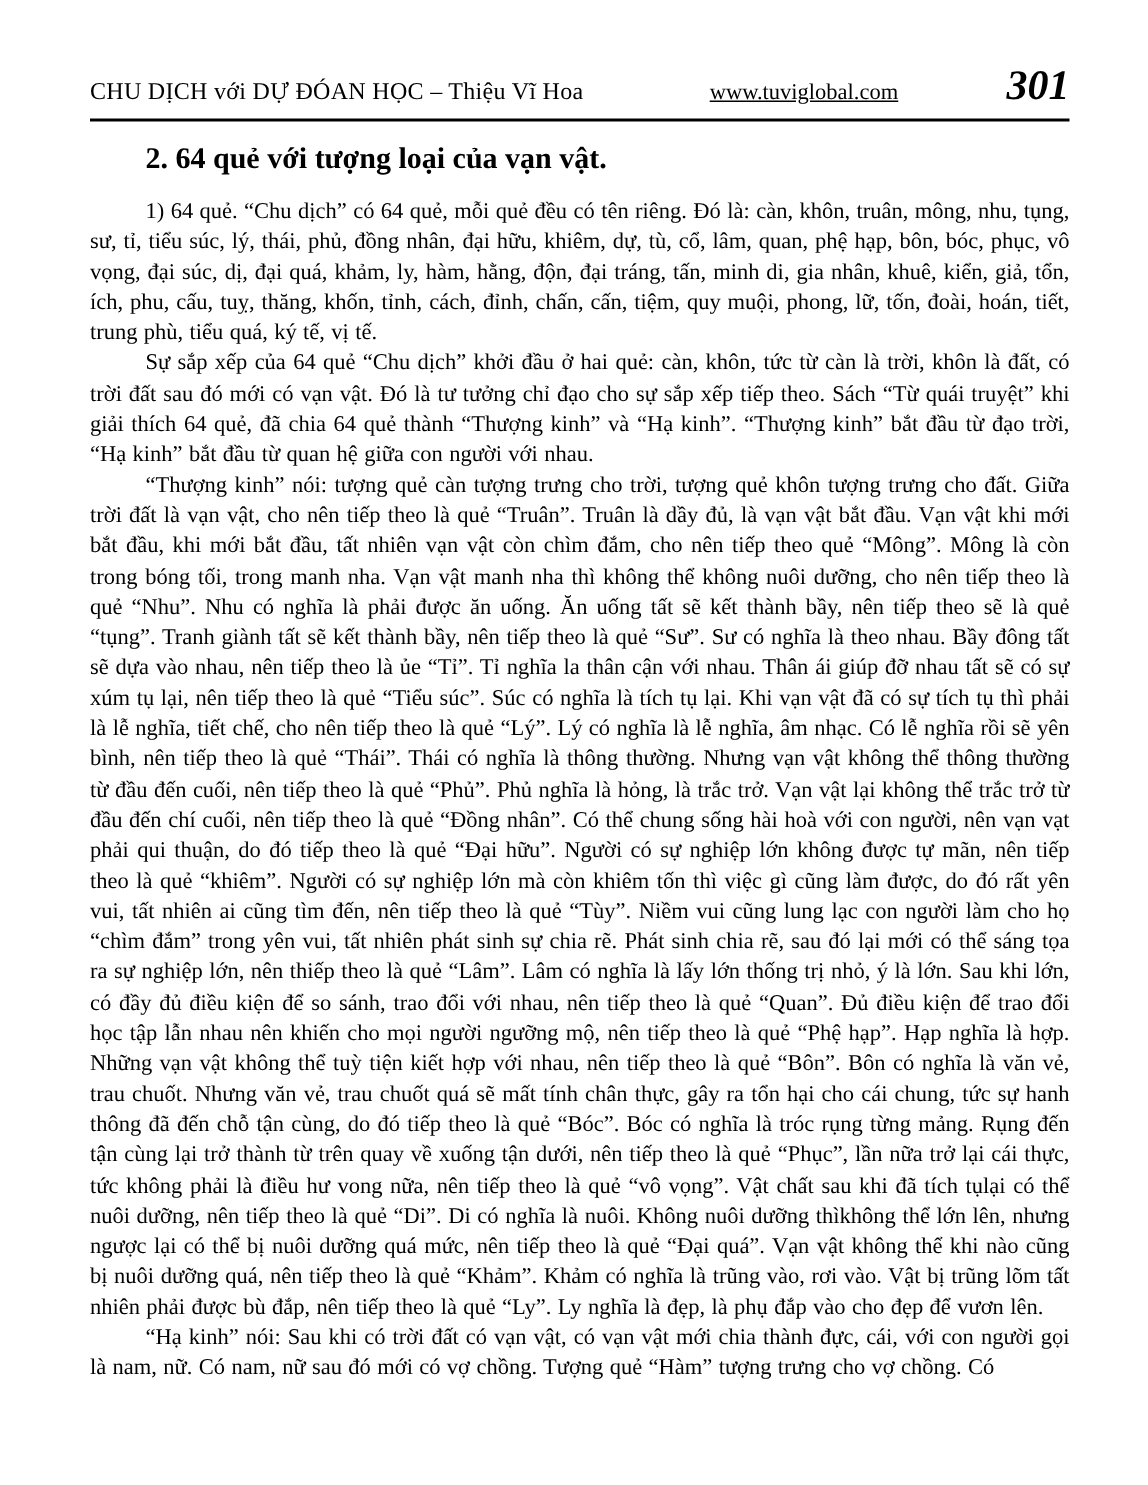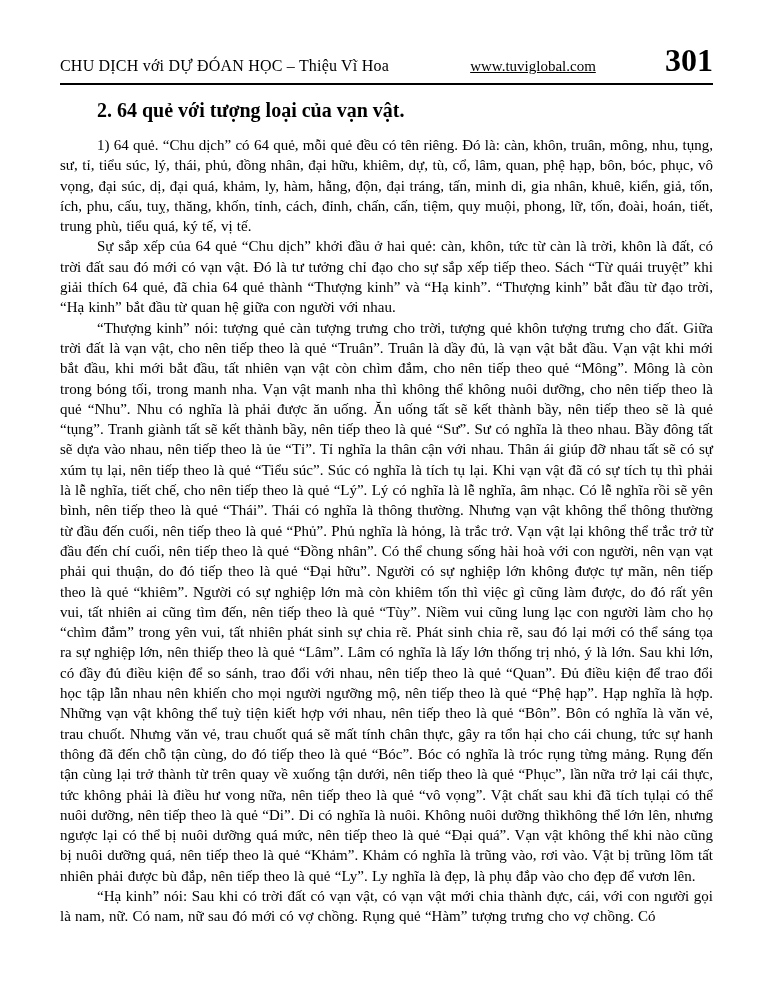--- a/index.html
+++ b/index.html
@@ -28,24 +28,25 @@
     white-space: nowrap;
   }
   .site-url {
     font-size: 15px;
     text-decoration: underline;
     white-space: nowrap;
     margin-left: 60px;
     margin-right: 48px;
   }
   .page-number {
-    font-size: 32px;
+    font-size: 28px;
     font-weight: bold;
     line-height: 1;
     white-space: nowrap;
+    font-style: italic;
   }
   .header-rule {
     border: none;
     border-top: 2px solid #000;
     margin: 7px 0 0 0;
   }
   .section-heading {
     font-size: 20px;
     font-weight: bold;
     margin: 14px 0 13px 0;
@@ -76,16 +77,16 @@
 
   <div class="section-heading">2. 64 quẻ với tượng loại của vạn vật.</div>
 
   <div class="body-text">
     <p><span class="lead">1) 64 quẻ.</span><span> “Chu dịch” có 64 quẻ, mỗi quẻ đều có tên riêng. Đó là: càn, khôn, truân, mông, nhu, tụng, sư, tỉ, tiểu súc, lý, thái, phủ, đồng nhân, đại hữu, khiêm, dự, tù, cổ, lâm, quan, phệ hạp, bôn, bóc, phục, vô vọng, đại súc, dị, đại quá, khảm, ly, hàm, hằng, độn, đại tráng, tấn, minh di, gia nhân, khuê, kiển, giả, tổn, ích, phu, cấu, tuỵ, thăng, khốn, tỉnh, cách, đỉnh, chấn, cấn, tiệm, quy muội, phong, lữ, tốn, đoài, hoán, tiết, trung phù, tiểu quá, ký tế, vị tế.</span></p>
 
     <p><span>Sự sắp xếp của 64 quẻ “Chu dịch” khởi đầu ở hai quẻ: càn, khôn, tức từ càn là trời, khôn là đất, có trời đất sau đó mới có vạn vật. Đó là tư tưởng chỉ đạo cho sự sắp xếp tiếp theo. Sách “Từ quái truyệt” khi giải thích 64 quẻ, đã chia 64 quẻ thành “Thượng kinh” và “Hạ kinh”. “Thượng kinh” bắt đầu từ đạo trời, “Hạ kinh” bắt đầu từ quan hệ giữa con người với nhau.</span></p>
 
     <p><span>“Thượng kinh” nói: tượng quẻ càn tượng trưng cho trời, tượng quẻ khôn tượng trưng cho đất. Giữa trời đất là vạn vật, cho nên tiếp theo là quẻ “Truân”. Truân là dầy đủ, là vạn vật bắt đầu. Vạn vật khi mới bắt đầu, khi mới bắt đầu, tất nhiên vạn vật còn chìm đắm, cho nên tiếp theo quẻ “Mông”. Mông là còn trong bóng tối, trong manh nha. Vạn vật manh nha thì không thể không nuôi dưỡng, cho nên tiếp theo là quẻ “Nhu”. Nhu có nghĩa là phải được ăn uống. Ăn uống tất sẽ kết thành bầy, nên tiếp theo sẽ là quẻ “tụng”. Tranh giành tất sẽ kết thành bầy, nên tiếp theo là quẻ “Sư”. Sư có nghĩa là theo nhau. Bầy đông tất sẽ dựa vào nhau, nên tiếp theo là ủe “Tỉ”. Tỉ nghĩa la thân cận với nhau. Thân ái giúp đỡ nhau tất sẽ có sự xúm tụ lại, nên tiếp theo là quẻ “Tiểu súc”. Súc có nghĩa là tích tụ lại. Khi vạn vật đã có sự tích tụ thì phải là lễ nghĩa, tiết chế, cho nên tiếp theo là quẻ “Lý”. Lý có nghĩa là lễ nghĩa, âm nhạc. Có lễ nghĩa rồi sẽ yên bình, nên tiếp theo là quẻ “Thái”. Thái có nghĩa là thông thường. Nhưng vạn vật không thể thông thường từ đầu đến cuối, nên tiếp theo là quẻ “Phủ”. Phủ nghĩa là hỏng, là trắc trở. Vạn vật lại không thể trắc trở từ đầu đến chí cuối, nên tiếp theo là quẻ “Đồng nhân”. Có thể chung sống hài hoà với con người, nên vạn vạt phải qui thuận, do đó tiếp theo là quẻ “Đại hữu”. Người có sự nghiệp lớn không được tự mãn, nên tiếp theo là quẻ “khiêm”. Người có sự nghiệp lớn mà còn khiêm tốn thì việc gì cũng làm được, do đó rất yên vui, tất nhiên ai cũng tìm đến, nên tiếp theo là quẻ “Tùy”. Niềm vui cũng lung lạc con người làm cho họ “chìm đắm” trong yên vui, tất nhiên phát sinh sự chia rẽ. Phát sinh chia rẽ, sau đó lại mới có thể sáng tọa ra sự nghiệp lớn, nên thiếp theo là quẻ “Lâm”. Lâm có nghĩa là lấy lớn thống trị nhỏ, ý là lớn. Sau khi lớn, có đầy đủ điều kiện để so sánh, trao đổi với nhau, nên tiếp theo là quẻ “Quan”. Đủ điều kiện để trao đổi học tập lẫn nhau nên khiến cho mọi người ngưỡng mộ, nên tiếp theo là quẻ “Phệ hạp”. Hạp nghĩa là hợp. Những vạn vật không thể tuỳ tiện kiết hợp với nhau, nên tiếp theo là quẻ “Bôn”. Bôn có nghĩa là văn vẻ, trau chuốt. Nhưng văn vẻ, trau chuốt quá sẽ mất tính chân thực, gây ra tổn hại cho cái chung, tức sự  hanh thông đã đến chỗ tận cùng, do đó tiếp theo là quẻ “Bóc”. Bóc có nghĩa là tróc rụng từng mảng. Rụng đến tận cùng lại trở thành từ trên quay về xuống tận dưới, nên tiếp theo là quẻ “Phục”, lần nữa trở lại cái thực, tức không phải là điều hư vong nữa, nên tiếp theo là quẻ “vô vọng”. Vật chất sau khi đã tích tụlại có thể nuôi dưỡng, nên tiếp theo là quẻ “Di”. Di có nghĩa là nuôi. Không nuôi dưỡng thìkhông thể lớn lên, nhưng ngược lại có thể bị nuôi dưỡng quá mức, nên tiếp theo là quẻ “Đại quá”. Vạn vật không thể khi nào cũng bị nuôi dưỡng quá, nên tiếp theo là quẻ “Khảm”. Khảm có nghĩa là trũng vào, rơi vào. Vật bị trũng lõm tất nhiên phải được bù đắp, nên tiếp theo là quẻ “Ly”. Ly nghĩa là đẹp, là phụ đắp vào cho đẹp để vươn lên.</span></p>
 
-    <p><span>“Hạ kinh” nói: Sau khi có trời đất có vạn vật, có vạn vật mới chia thành đực, cái, với con người gọi là  nam, nữ. Có nam, nữ sau đó mới có vợ chồng. Rụng quẻ “Hàm” tượng trưng cho vợ chồng. Có</span></p>
+    <p><span>“Hạ kinh” nói: Sau khi có trời đất có vạn vật, có vạn vật mới chia thành đực, cái, với con người gọi là  nam, nữ. Có nam, nữ sau đó mới có vợ chồng. Tượng quẻ “Hàm” tượng trưng cho vợ chồng. Có</span></p>
   </div>
 
 </div>
 
 </body></html>

